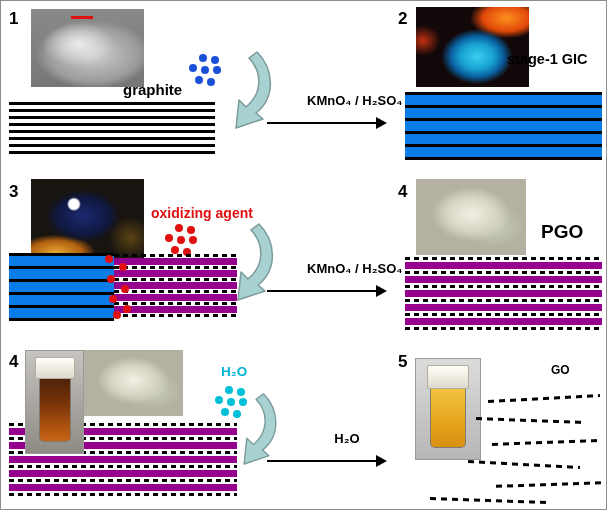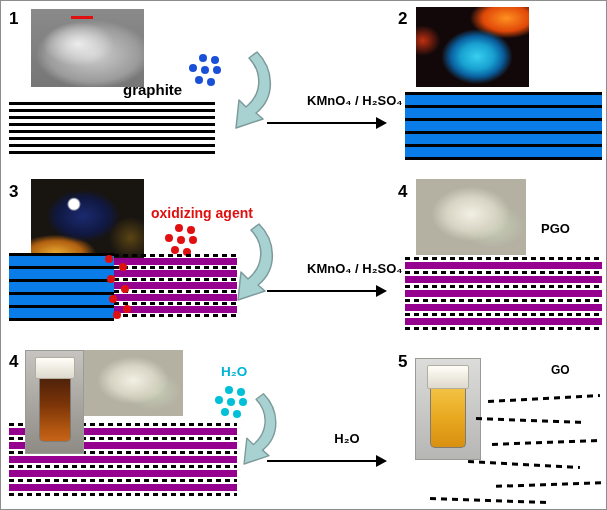--- a/index.html
+++ b/index.html
@@ -140,20 +140,21 @@
     <div class="rxn-arrow">
       <span class="shaft"></span>
       <span class="ahead"></span>
     </div>
   </div>
 
   <div class="step-num" style="left:397px;top:8px;">2</div>
 
   <div class="micro micro-gic" style="left:415px;top:6px;width:113px;height:80px;"></div>
 
+  <div class="label" style="left:506px;top:50px;font-size:14.5px;">stage-1 GIC</div>
 
   <div class="layers" style="left:404px;top:91px;width:197px;">
     <div class="bline"></div>
     <div class="blueband"></div>
     <div class="bline"></div>
     <div class="blueband"></div>
     <div class="bline"></div>
     <div class="blueband"></div>
     <div class="bline"></div>
     <div class="blueband"></div>
@@ -223,21 +224,21 @@
     <div class="rxn-arrow">
       <span class="shaft"></span>
       <span class="ahead"></span>
     </div>
   </div>
 
   <div class="step-num" style="left:397px;top:181px;">4</div>
 
   <div class="micro micro-pgo" style="left:415px;top:178px;width:110px;height:76px;"></div>
 
-  <div class="label" style="left:540px;top:220px;font-size:13px;">PGO</div>
+  <div class="label" style="left:540px;top:220px;font-size:19px;">PGO</div>
 
   <div class="layers" style="left:404px;top:254px;width:197px;">
     <div class="dotrow"></div>
     <div class="magrow"></div>
     <div class="dotrow"></div>
     <div class="magrow"></div>
     <div class="dotrow"></div>
     <div class="magrow"></div>
     <div class="dotrow"></div>
     <div class="magrow"></div>

